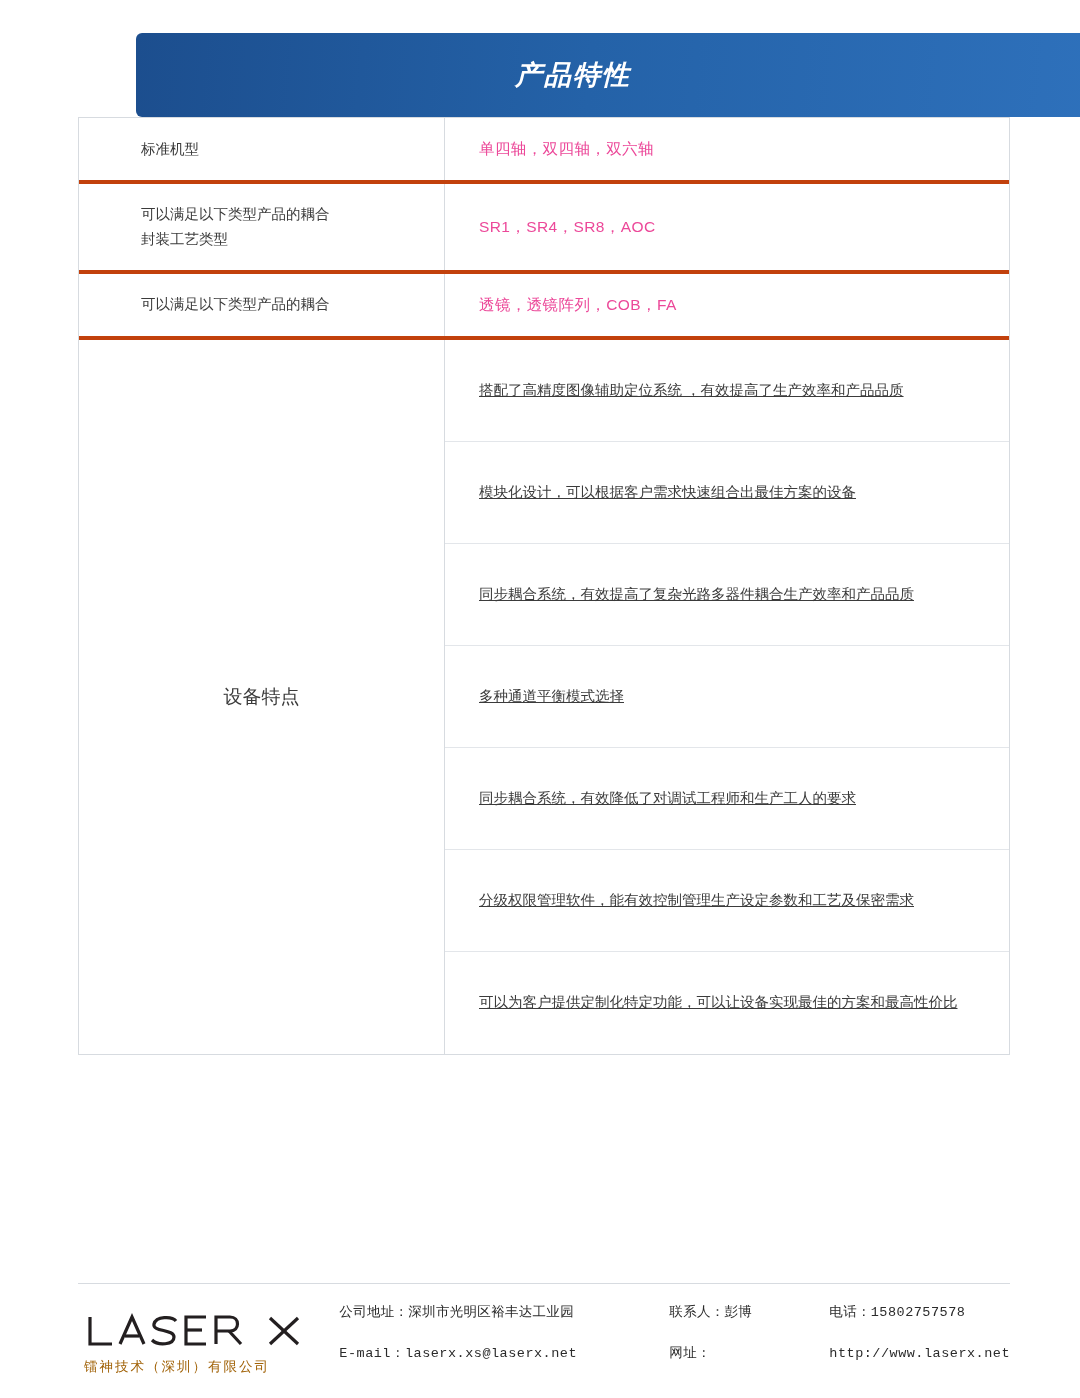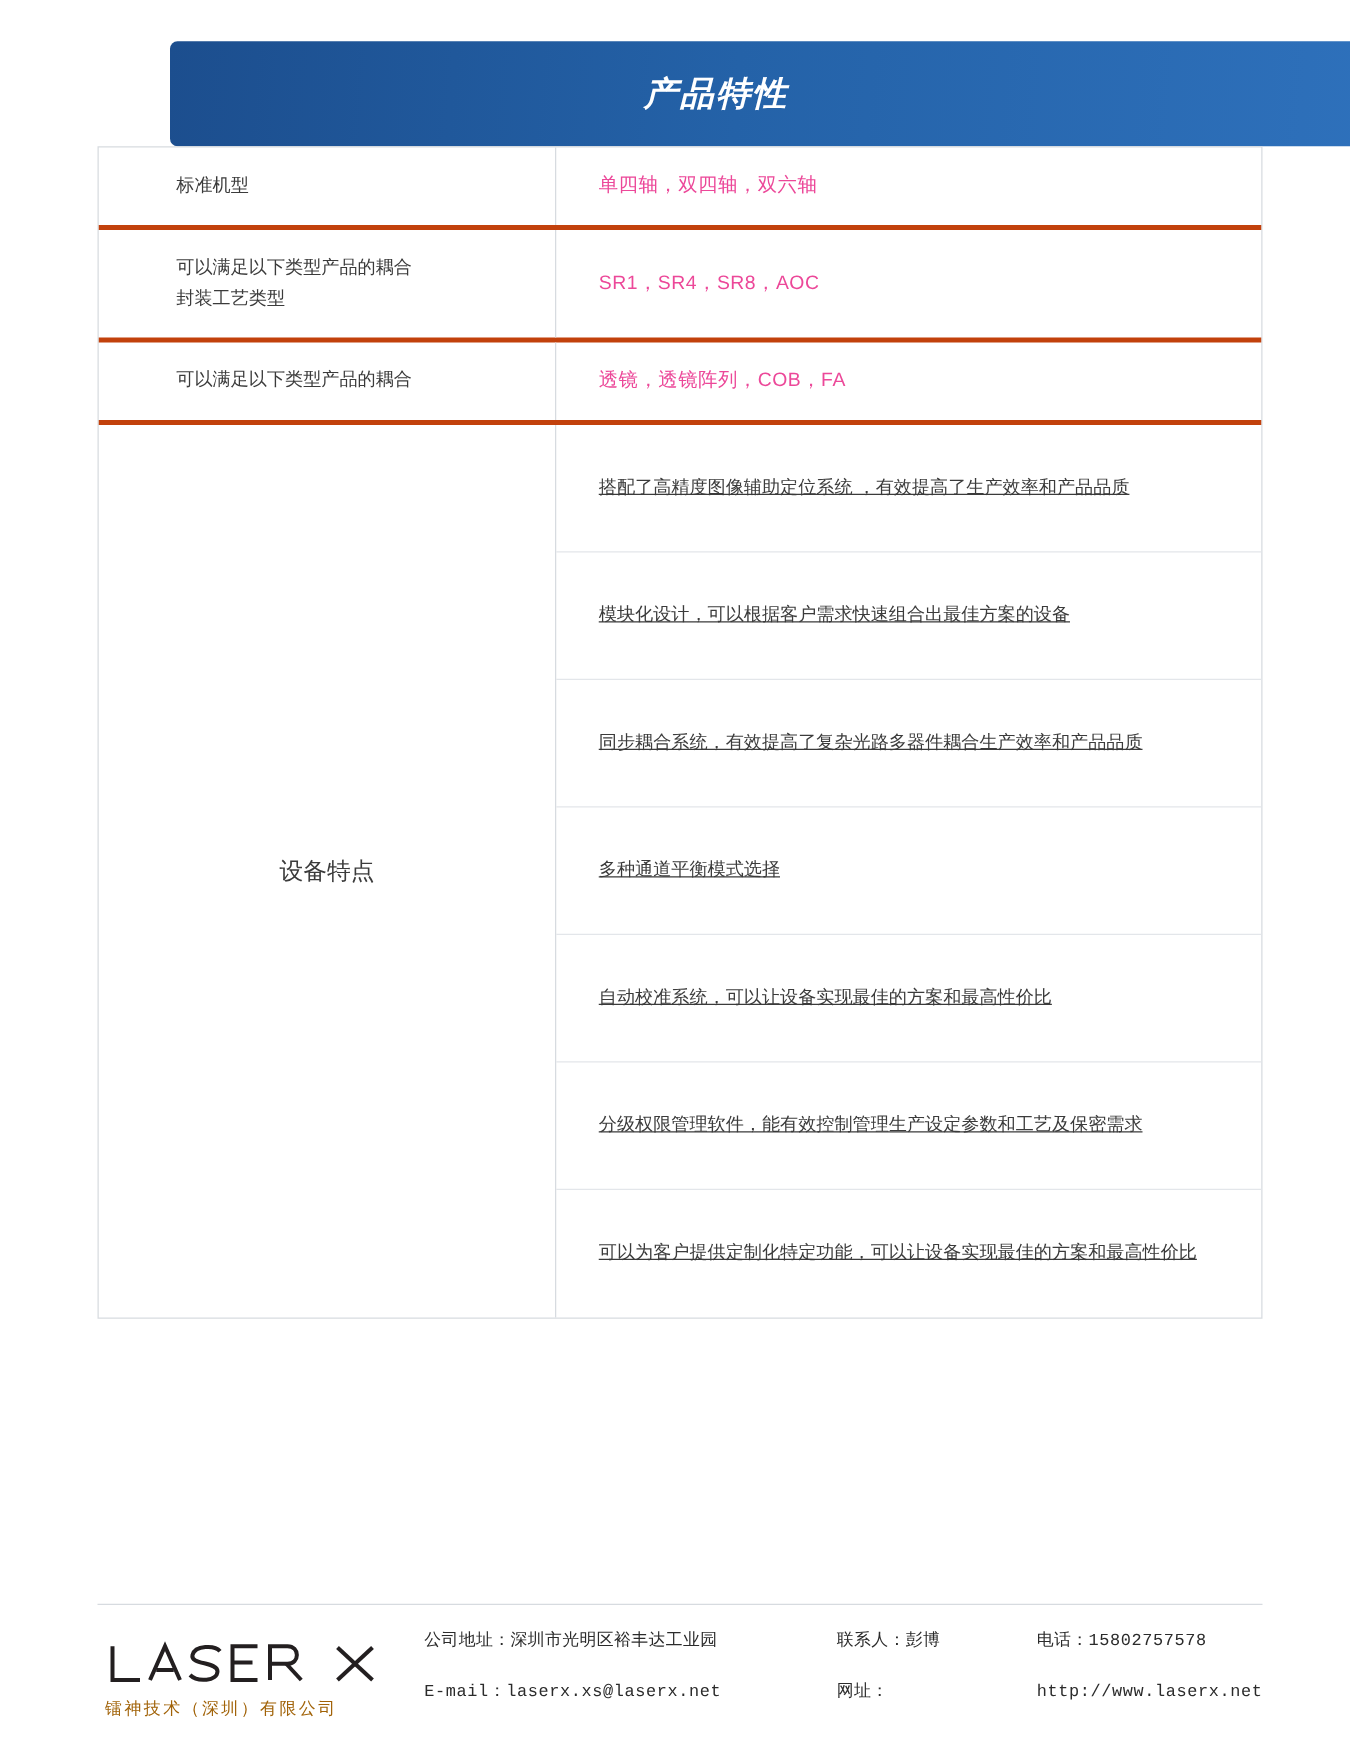--- a/index.html
+++ b/index.html
@@ -209,21 +209,21 @@
       <div class="cell-value">透镜，透镜阵列，COB，FA</div>
     </div>
 
     <div class="feature-row">
       <div class="feature-label">设备特点</div>
       <div class="feature-list">
         <div class="feature-item">搭配了高精度图像辅助定位系统 ，有效提高了生产效率和产品品质</div>
         <div class="feature-item">模块化设计，可以根据客户需求快速组合出最佳方案的设备</div>
         <div class="feature-item">同步耦合系统，有效提高了复杂光路多器件耦合生产效率和产品品质</div>
         <div class="feature-item">多种通道平衡模式选择</div>
-        <div class="feature-item">自动校准系统，可以让设备实现最佳的方案和最高性价比</div>
+        <div class="feature-item">同步耦合系统，有效降低了对调试工程师和生产工人的要求</div>
         <div class="feature-item">分级权限管理软件，能有效控制管理生产设定参数和工艺及保密需求</div>
         <div class="feature-item">可以为客户提供定制化特定功能，可以让设备实现最佳的方案和最高性价比</div>
       </div>
     </div>
 
   </div>
 
   <div class="footer">
 
     <div class="logo-block">

